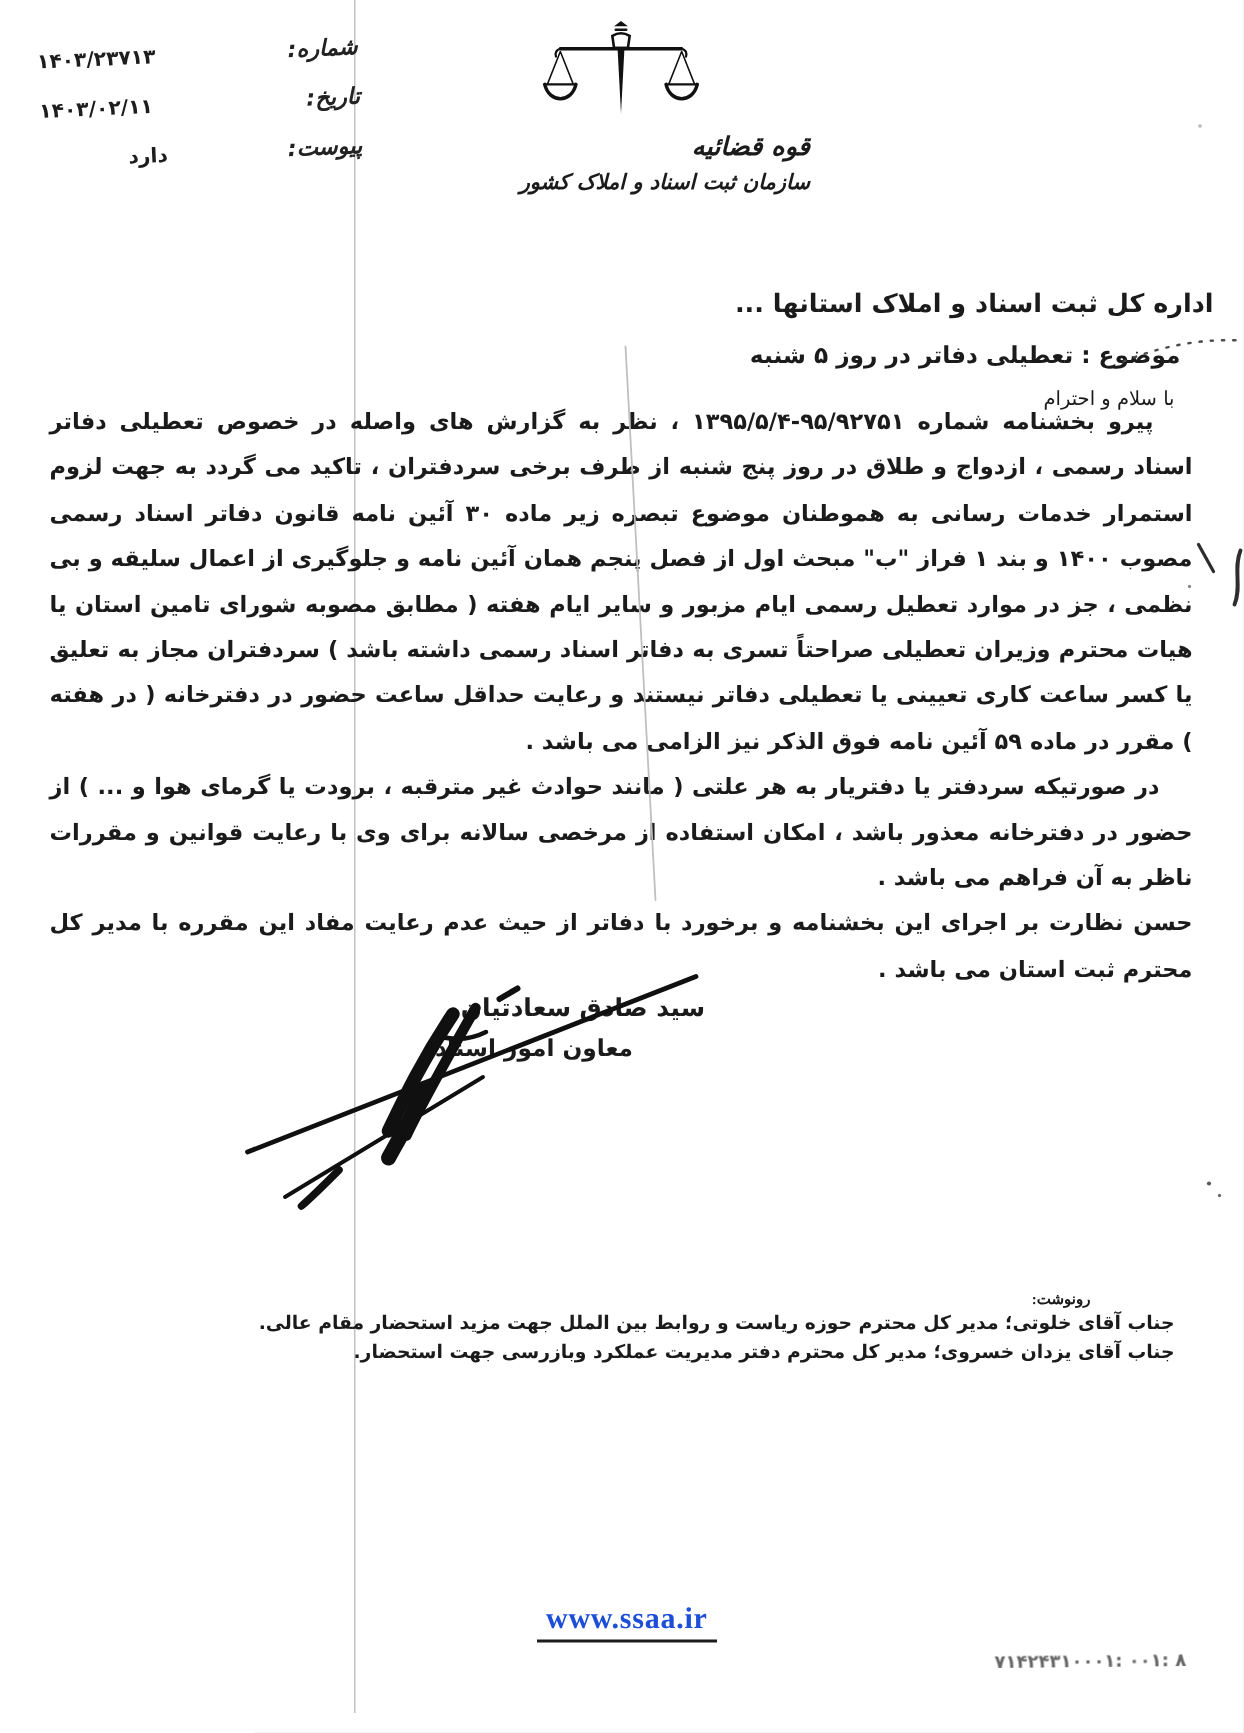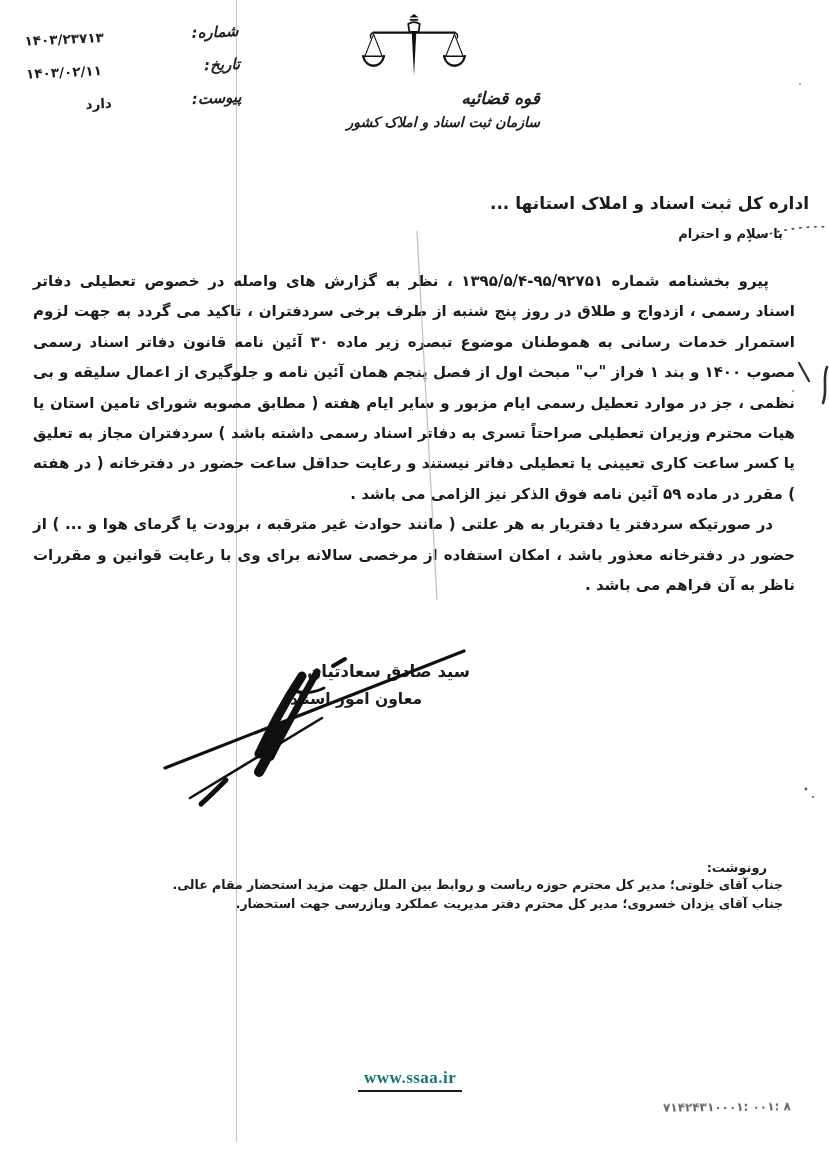--- a/index.html
+++ b/index.html
@@ -22,47 +22,47 @@
   .meta-value{font-weight:bold;font-size:13.5px;letter-spacing:2px;color:#1d1d1d;}
   
   .org{position:absolute;left:288px;top:2px;width:252px;text-align:right;}
   .org .scales{display:block;margin:0 auto;}
   .org-line1{font-size:17px;font-weight:bold;font-style:italic;margin-top:-4px;}
   .org-line2{font-size:14px;font-weight:bold;font-style:italic;margin-top:6px;white-space:nowrap;}
   
   .address{position:absolute;right:20px;top:180px;direction:rtl;margin-top:13px;}
   .recipient{font-size:17px;font-weight:bold;letter-spacing:.2px;}
   .subject{font-size:15.5px;font-weight:bold;margin-top:15px;margin-right:22px;}
-  .salutation{font-size:13px;font-weight:bold;margin-top:13px;margin-right:26px;}
+  .salutation{font-size:13px;font-weight:normal;margin-top:13px;margin-right:26px;}
   
   .body{
     position:absolute;left:33px;right:34px;top:266px;
     direction:rtl;text-align:justify;font-size:15px;font-weight:bold;
     line-height:30.4px;
   }
   .body p{margin:0;}
   .body p:nth-child(1){text-indent:26px;}
   .body p:nth-child(2){text-indent:22px;}
   .body p:nth-child(3){text-indent:0;}
   
   .sig{position:absolute;left:225px;top:662px;width:245px;direction:rtl;text-align:right;}
   .sig-name{font-size:16.5px;font-weight:bold;letter-spacing:.3px;}
   .sig-title{font-size:15.5px;font-weight:bold;margin-top:9px;margin-right:48px;}
   .scribble{position:absolute;left:130px;top:630px;pointer-events:none;}
   
   .cc{position:absolute;right:46px;top:860px;direction:rtl;text-align:right;}
-  .cc-head{font-size:13px;font-weight:bold;margin-right:16px;}
+  .cc-head{font-size:10px;font-weight:bold;margin-right:56px;font-family:Liberation Serif, serif;}
   .cc-item{font-size:12.5px;font-weight:bold;line-height:19px;}
   .cc-item:nth-child(3){margin-top:17px;font-style:italic;}
   
   .site{
     position:absolute;left:358px;top:1068px;
     font-family:"Liberation Serif","DejaVu Serif",serif;
-    font-weight:bold;font-size:17px;letter-spacing:.5px;
-    border-bottom:2.2px solid #1c1c1c;padding:0 6px 2px 6px;color:#0f766e;
+    font-weight:bold;font-size:20px;letter-spacing:.5px;
+    border-bottom:2.2px solid #1c1c1c;padding:0 6px 2px 6px;color:#1d4ed8;
   }
   .stamp-no{
     position:absolute;right:38px;top:1100px;direction:ltr;
     font-weight:bold;font-size:12px;letter-spacing:2.5px;color:#4d4d4d;
     opacity:.85;filter:blur(.35px);transform:rotate(-.6deg);
   }
 </style>
 </head>
 <body>
 
@@ -109,26 +109,28 @@
         <path d="M142,74 H178" stroke-width="2.5"></path>
         <path d="M142,74 C147,96 173,96 178,74" stroke-width="4"></path>
       </g>
     </svg>
     <div class="org-line1">قوه قضائیه</div>
     <div class="org-line2">سازمان ثبت اسناد و املاک کشور</div>
   </div>
 
   <div class="address">
     <div class="recipient">اداره کل ثبت اسناد و املاک استانها ...</div>
+    <div class="subject">موضوع : تعطیلی دفاتر در روز ۵ شنبه</div>
     <div class="salutation">با سلام و احترام</div>
   </div>
 
   <div class="body">
       <p class="body-par">پیرو بخشنامه شماره ۹۵/۹۲۷۵۱-۱۳۹۵/۵/۴ ، نظر به گزارش های واصله در خصوص تعطیلی دفاتر اسناد رسمی ، ازدواج و طلاق در روز پنج شنبه از طرف برخی سردفتران ، تاکید می گردد به جهت لزوم استمرار خدمات رسانی به هموطنان موضوع تبصره زیر ماده ۳۰ آئین نامه قانون دفاتر اسناد رسمی مصوب ۱۴۰۰ و بند ۱ فراز "ب" مبحث اول از فصل پنجم همان آئین نامه و جلوگیری از اعمال سلیقه و بی نظمی ، جز در موارد تعطیل رسمی ایام مزبور و سایر ایام هفته ( مطابق مصوبه شورای تامین استان یا هیات محترم وزیران تعطیلی صراحتاً تسری به دفاتر اسناد رسمی داشته باشد ) سردفتران مجاز به تعلیق یا کسر ساعت کاری تعیینی یا تعطیلی دفاتر نیستند و رعایت حداقل ساعت حضور در دفترخانه ( در هفته ) مقرر در ماده ۵۹ آئین نامه فوق الذکر نیز الزامی می باشد .</p>
       <p class="body-par">در صورتیکه سردفتر یا دفتریار به هر علتی ( مانند حوادث غیر مترقبه ، برودت یا گرمای هوا و ... ) از حضور در دفترخانه معذور باشد ، امکان استفاده از مرخصی سالانه برای وی با رعایت قوانین و مقررات ناظر به آن فراهم می باشد .</p>
+      <p class="body-par">حسن نظارت بر اجرای این بخشنامه و برخورد با دفاتر از حیث عدم رعایت مفاد این مقرره با مدیر کل محترم ثبت استان می باشد .</p>
     </div>
 
   <div class="sig">
     <div class="sig-name">سید صادق سعادتیان</div>
     <div class="sig-title">معاون امور اسناد</div>
   </div>
   <svg class="scribble" width="360" height="200" viewBox="0 0 360 200">
     <g stroke="#101010" fill="none" stroke-linecap="round">
       <path d="M35,138 L334,21" stroke-width="3.2"></path>
       <path d="M60,168 L192,88" stroke-width="2.6"></path>

